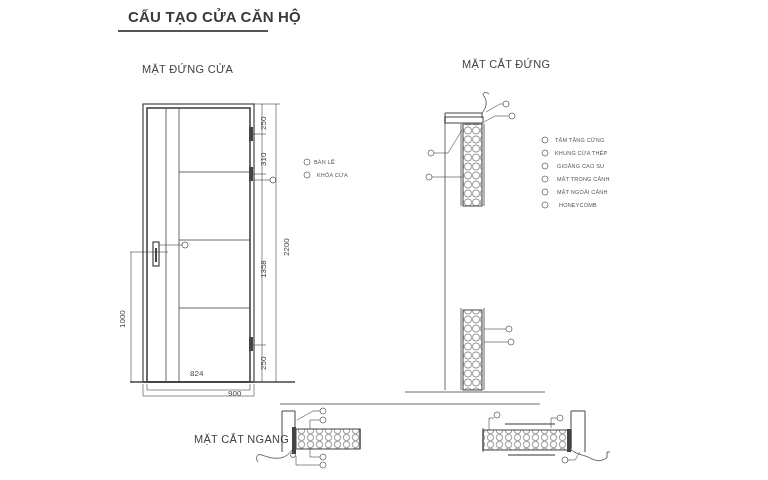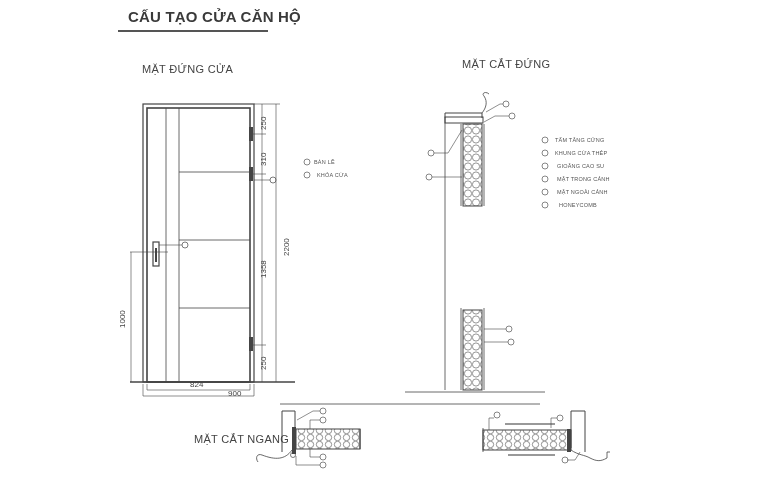--- a/index.html
+++ b/index.html
@@ -159,21 +159,21 @@
     <circle cx="565" cy="460" r="3"></circle>
   </g>
 </svg>
 
 <div class="abs dim rot" style="left:259px; top:130px;">250</div>
 <div class="abs dim rot" style="left:259px; top:166px;">310</div>
 <div class="abs dim rot" style="left:259px; top:278px;">1358</div>
 <div class="abs dim rot" style="left:259px; top:370px;">250</div>
 <div class="abs dim rot" style="left:282px; top:256px;">2200</div>
 <div class="abs dim rot" style="left:118px; top:328px;">1000</div>
-<div class="abs dim" style="left:190px; top:380px;text-align:center;">824</div>
+<div class="abs dim" style="left:190px; top:369px;text-align:center;">824</div>
 <div class="abs dim" style="left:190px; top:389px;padding-left:38px;">900</div>
 
 <div class="abs legend-text" style="left:314px; top:159px;">BẢN LỀ</div>
 <div class="abs legend-text" style="left:317px; top:172px;">KHÓA CỬA</div>
 
 <div class="abs legend-text" style="left:555px; top:137px;">TẤM TĂNG CỨNG</div>
 <div class="abs legend-text" style="left:555px; top:150px;">KHUNG CỬA THÉP</div>
 <div class="abs legend-text" style="left:557px; top:163px;">GIOĂNG CAO SU</div>
 <div class="abs legend-text" style="left:557px; top:176px;">MẶT TRONG CÁNH</div>
 <div class="abs legend-text" style="left:557px; top:189px;">MẶT NGOÀI CÁNH</div>

